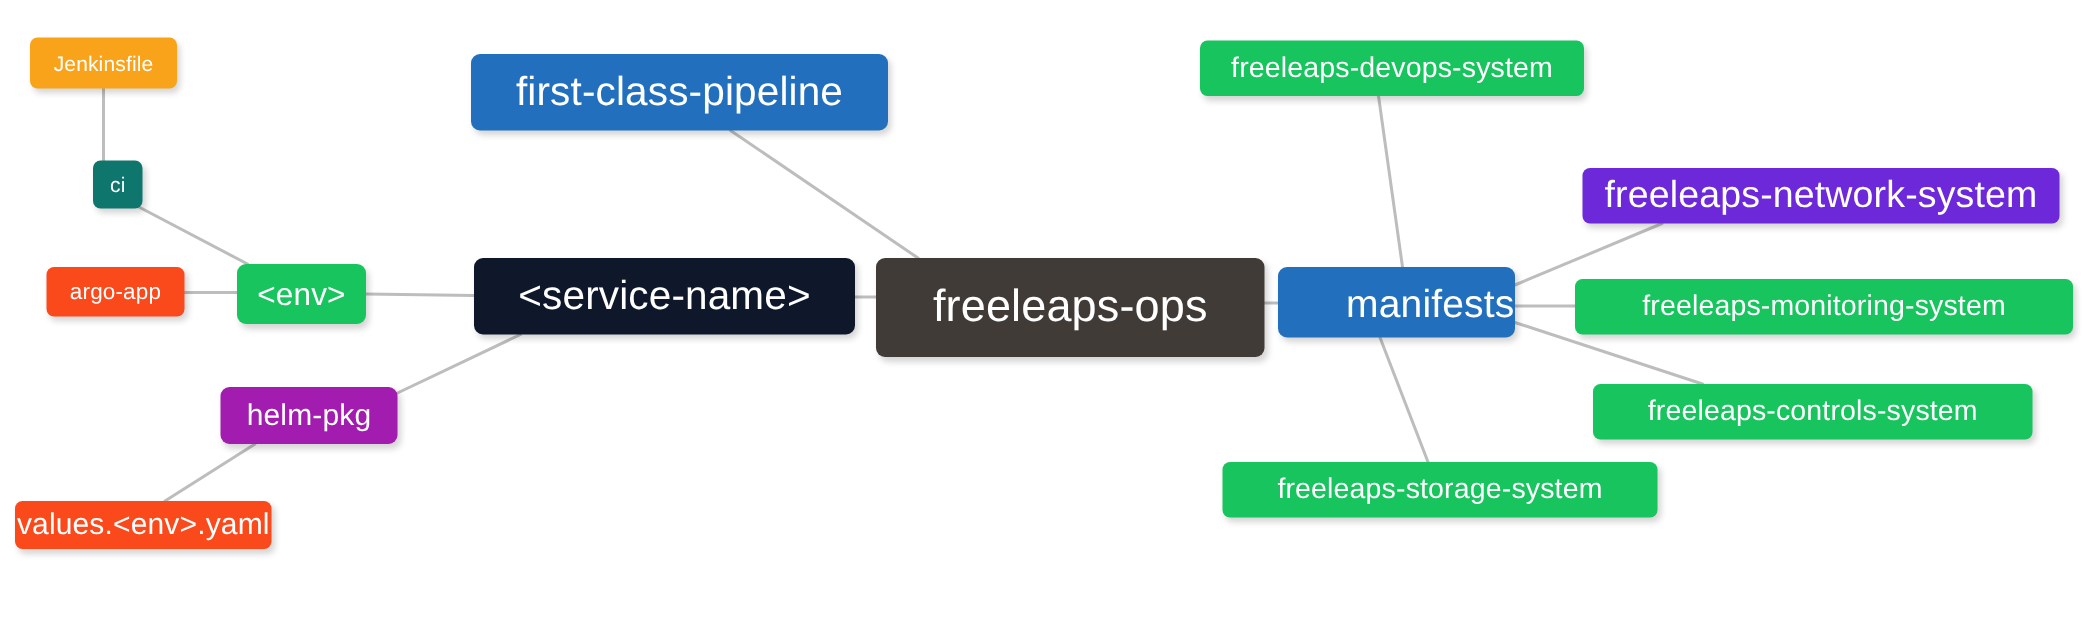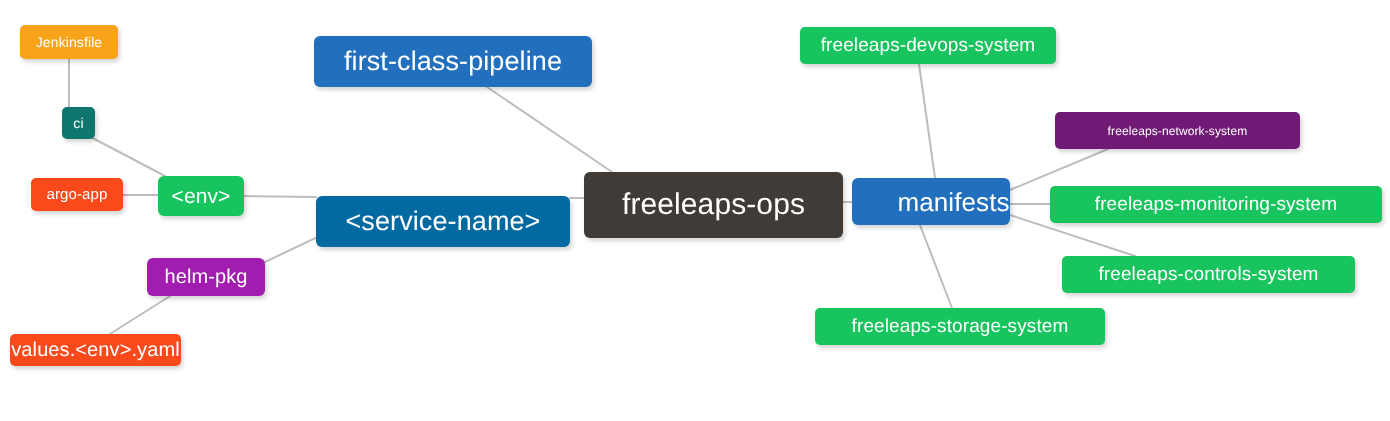--- a/index.html
+++ b/index.html
@@ -63,22 +63,22 @@
       <line x1="920" y1="225" x2="952" y2="308" stroke="#bdbdbd" stroke-width="2" stroke-linecap="round"></line>
     </svg>
   <div id="node-layer">
       <div class="node" style="left: 20px; top: 25px; width: 98px; height: 34px; font-size: 14px; border-radius: 5px; background: rgb(249, 163, 27); color: rgb(255, 255, 255);">Jenkinsfile</div>
       <div class="node" style="left: 52px; top: 107px; width: 33px; height: 32px; font-size: 14px; border-radius: 5px; background: #0f766e; color: rgb(255, 255, 255); margin-left: 10px;">ci</div>
       <div class="node" style="left: 31px; top: 178px; width: 92px; height: 33px; font-size: 15px; border-radius: 5px; background: rgb(250, 74, 28); color: rgb(255, 255, 255);">argo-app</div>
       <div class="node" style="left: 158px; top: 176px; width: 86px; height: 40px; font-size: 21px; border-radius: 6px; background: rgb(23, 196, 93); color: rgb(255, 255, 255);">&lt;env&gt;</div>
       <div class="node" style="left: 147px; top: 258px; width: 118px; height: 38px; font-size: 20px; border-radius: 6px; background: #a21caf; color: rgb(255, 255, 255);">helm-pkg</div>
       <div class="node" style="left: 10px; top: 334px; width: 171px; height: 32px; font-size: 20px; border-radius: 5px; background: rgb(250, 74, 28); color: rgb(255, 255, 255);">values.&lt;env&gt;.yaml</div>
       <div class="node" style="left: 314px; top: 36px; width: 278px; height: 51px; font-size: 27px; border-radius: 6px; background: rgb(34, 112, 189); color: rgb(255, 255, 255);">first-class-pipeline</div>
-      <div class="node" style="left: 316px; top: 172px; width: 254px; height: 51px; font-size: 27px; border-radius: 6px; background: #0369a1; color: rgb(255, 255, 255); margin-top: 24px;">&lt;service-name&gt;</div>
+      <div class="node" style="left: 316px; top: 172px; width: 254px; height: 51px; font-size: 27px; border-radius: 6px; background: #0f172a; color: rgb(255, 255, 255);">&lt;service-name&gt;</div>
       <div class="node" style="left: 584px; top: 172px; width: 259px; height: 66px; font-size: 30px; border-radius: 6px; background: rgb(64, 59, 55); color: rgb(255, 255, 255);">freeleaps-ops</div>
       <div class="node" style="left: 852px; top: 178px; width: 158px; height: 47px; font-size: 26px; border-radius: 6px; background: rgb(34, 112, 189); color: rgb(255, 255, 255); padding-left: 45px;">manifests</div>
       <div class="node" style="left: 800px; top: 27px; width: 256px; height: 37px; font-size: 19px; border-radius: 5px; background: rgb(23, 196, 93); color: rgb(255, 255, 255);">freeleaps-devops-system</div>
-      <div class="node" style="left: 1055px; top: 112px; width: 245px; height: 37px; font-size: 12px; border-radius: 5px; background: #701a75; color: rgb(255, 255, 255);">freeleaps-network-system</div>
+      <div class="node" style="left: 1055px; top: 112px; width: 318px; height: 37px; font-size: 25px; border-radius: 5px; background: #6d28d9; color: rgb(255, 255, 255);">freeleaps-network-system</div>
       <div class="node" style="left: 1050px; top: 186px; width: 332px; height: 37px; font-size: 19px; border-radius: 5px; background: rgb(23, 196, 93); color: rgb(255, 255, 255);">freeleaps-monitoring-system</div>
       <div class="node" style="left: 1062px; top: 256px; width: 293px; height: 37px; font-size: 19px; border-radius: 5px; background: rgb(23, 196, 93); color: rgb(255, 255, 255);">freeleaps-controls-system</div>
       <div class="node" style="left: 815px; top: 308px; width: 290px; height: 37px; font-size: 19px; border-radius: 5px; background: rgb(23, 196, 93); color: rgb(255, 255, 255);">freeleaps-storage-system</div>
     </div>
 </div>
 
 </body></html>

